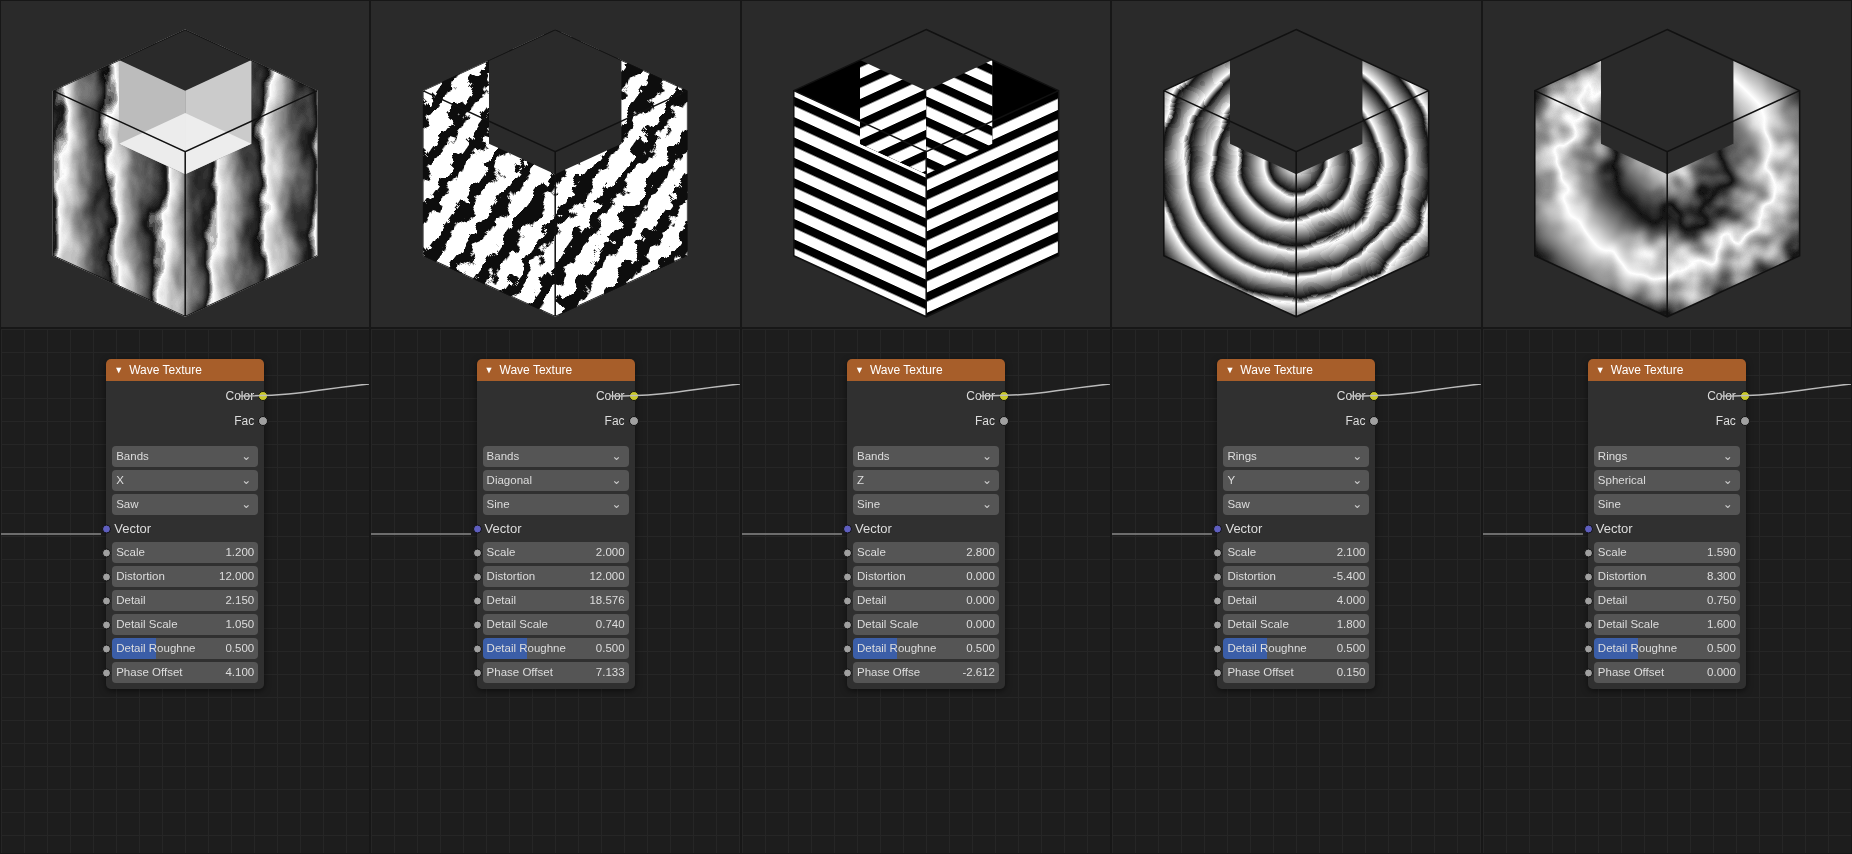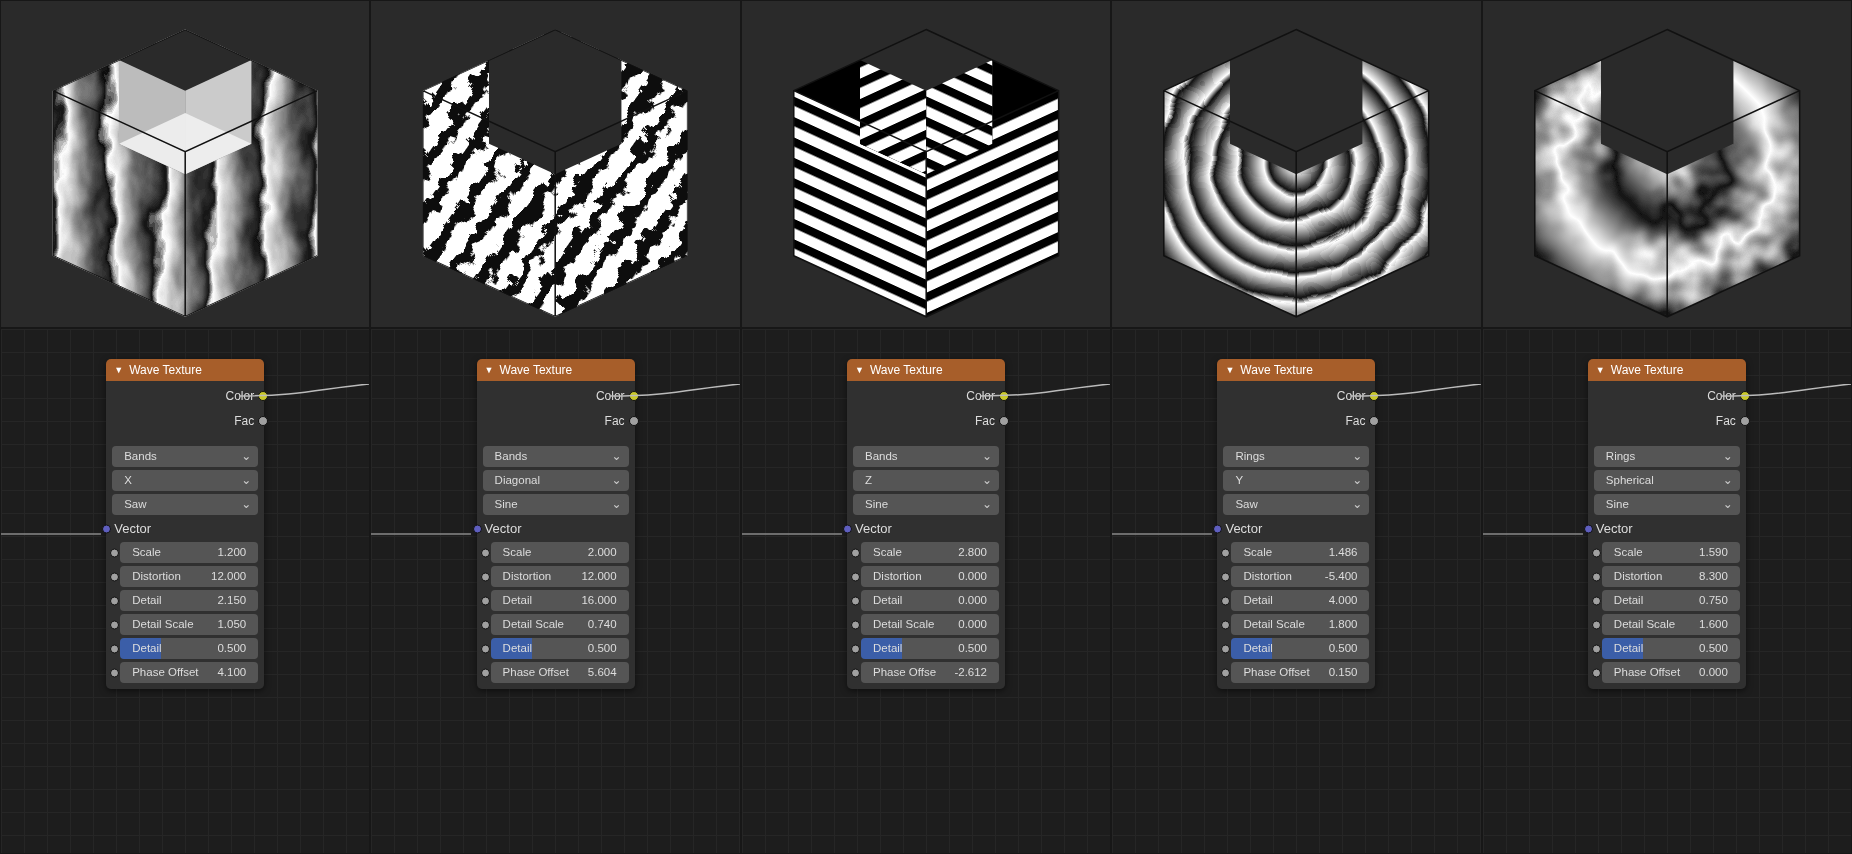--- a/index.html
+++ b/index.html
@@ -28,24 +28,24 @@
   .tri { font-size: 9px; }
   .node-body { background: #303030; padding: 4px 6px 6px 6px; border-bottom-left-radius: 5px; border-bottom-right-radius: 5px; display: flex; flex-direction: column; gap: 3px; }
   .out-row { display: flex; justify-content: flex-end; align-items: center; position: relative; height: 22px; padding-right: 4px; color: #ddd; }
   .sock-out { position: absolute; right: -10px; top: 50%; transform: translateY(-50%); width: 10px; height: 10px; border-radius: 50%; border: 1px solid #111; }
   .sock-out.yellow { background: #c8c82a; }
   .sock-out.grey { background: #a0a0a0; }
   .sock-in { position: absolute; left: -10px; top: 50%; transform: translateY(-50%); width: 9px; height: 9px; border-radius: 50%; border: 1px solid #111; background: #a0a0a0; }
   .sock-in.vec { background: #5f5fbf; }
   .dropdown, .numfield {
     background: #555; border-radius: 4px; height: 21px; line-height: 21px;
-    padding: 0 12px; font-size: 11.5px; color: #ddd; position: relative;
+    padding: 0 4px; font-size: 11.5px; color: #ddd; position: relative;
   }
   .dropdown::after { content: "⌄"; position: absolute; right: 7px; top: 0; font-size: 12px; color: #ccc; }
-  .num-row { position: relative; margin-left: 8px; }
+  .num-row { position: relative; }
   .numfield { display: flex; justify-content: space-between; }
   .numfield.driven { background: linear-gradient(90deg, #3b5ea8 30%, #555 30%); gap: 8px; }
   .vector-row { position: relative; height: 21px; line-height: 21px; padding-left: 2px; color: #ddd; font-size: 13px;}
   .link-color, .link-in { position: absolute; stroke: #bbb; fill:none; pointer-events: none; }
 </style>
 </head>
 <body>
 
 <div class="page">
 
@@ -326,21 +326,21 @@
       <div class="numfield ">
         <span>Distortion</span>
         <span>12.000</span>
       </div>
     </div>
 
     <div class="num-row">
       <span class="sock-in"></span>
       <div class="numfield ">
         <span>Detail</span>
-        <span>16.000</span>
+        <span>18.576</span>
       </div>
     </div>
 
     <div class="num-row">
       <span class="sock-in"></span>
       <div class="numfield ">
         <span>Detail Scale</span>
         <span>0.740</span>
       </div>
     </div>
@@ -350,21 +350,21 @@
       <div class="numfield driven">
         <span>Detail Roughne</span>
         <span>0.500</span>
       </div>
     </div>
 
     <div class="num-row">
       <span class="sock-in"></span>
       <div class="numfield ">
         <span>Phase Offset</span>
-        <span>5.604</span>
+        <span>7.133</span>
       </div>
     </div>
       </div>
     </div>
     <svg class="link-color" style="right:0;top:55px" width="130" height="30">
       <path d="M0 12 C 60 12, 80 5, 130 0" stroke="#bbb" stroke-width="1.5"></path>
     </svg>
   </div>
   <div class="editor">
     <div class="grid-bg"></div>
@@ -472,21 +472,21 @@
         <div class="dropdown">Saw</div>
         <div class="vector-row">
           <span class="sock-in vec"></span>
           <span>Vector</span>
         </div>
 
     <div class="num-row">
       <span class="sock-in"></span>
       <div class="numfield ">
         <span>Scale</span>
-        <span>1.486</span>
+        <span>2.100</span>
       </div>
     </div>
 
     <div class="num-row">
       <span class="sock-in"></span>
       <div class="numfield ">
         <span>Distortion</span>
         <span>-5.400</span>
       </div>
     </div>

